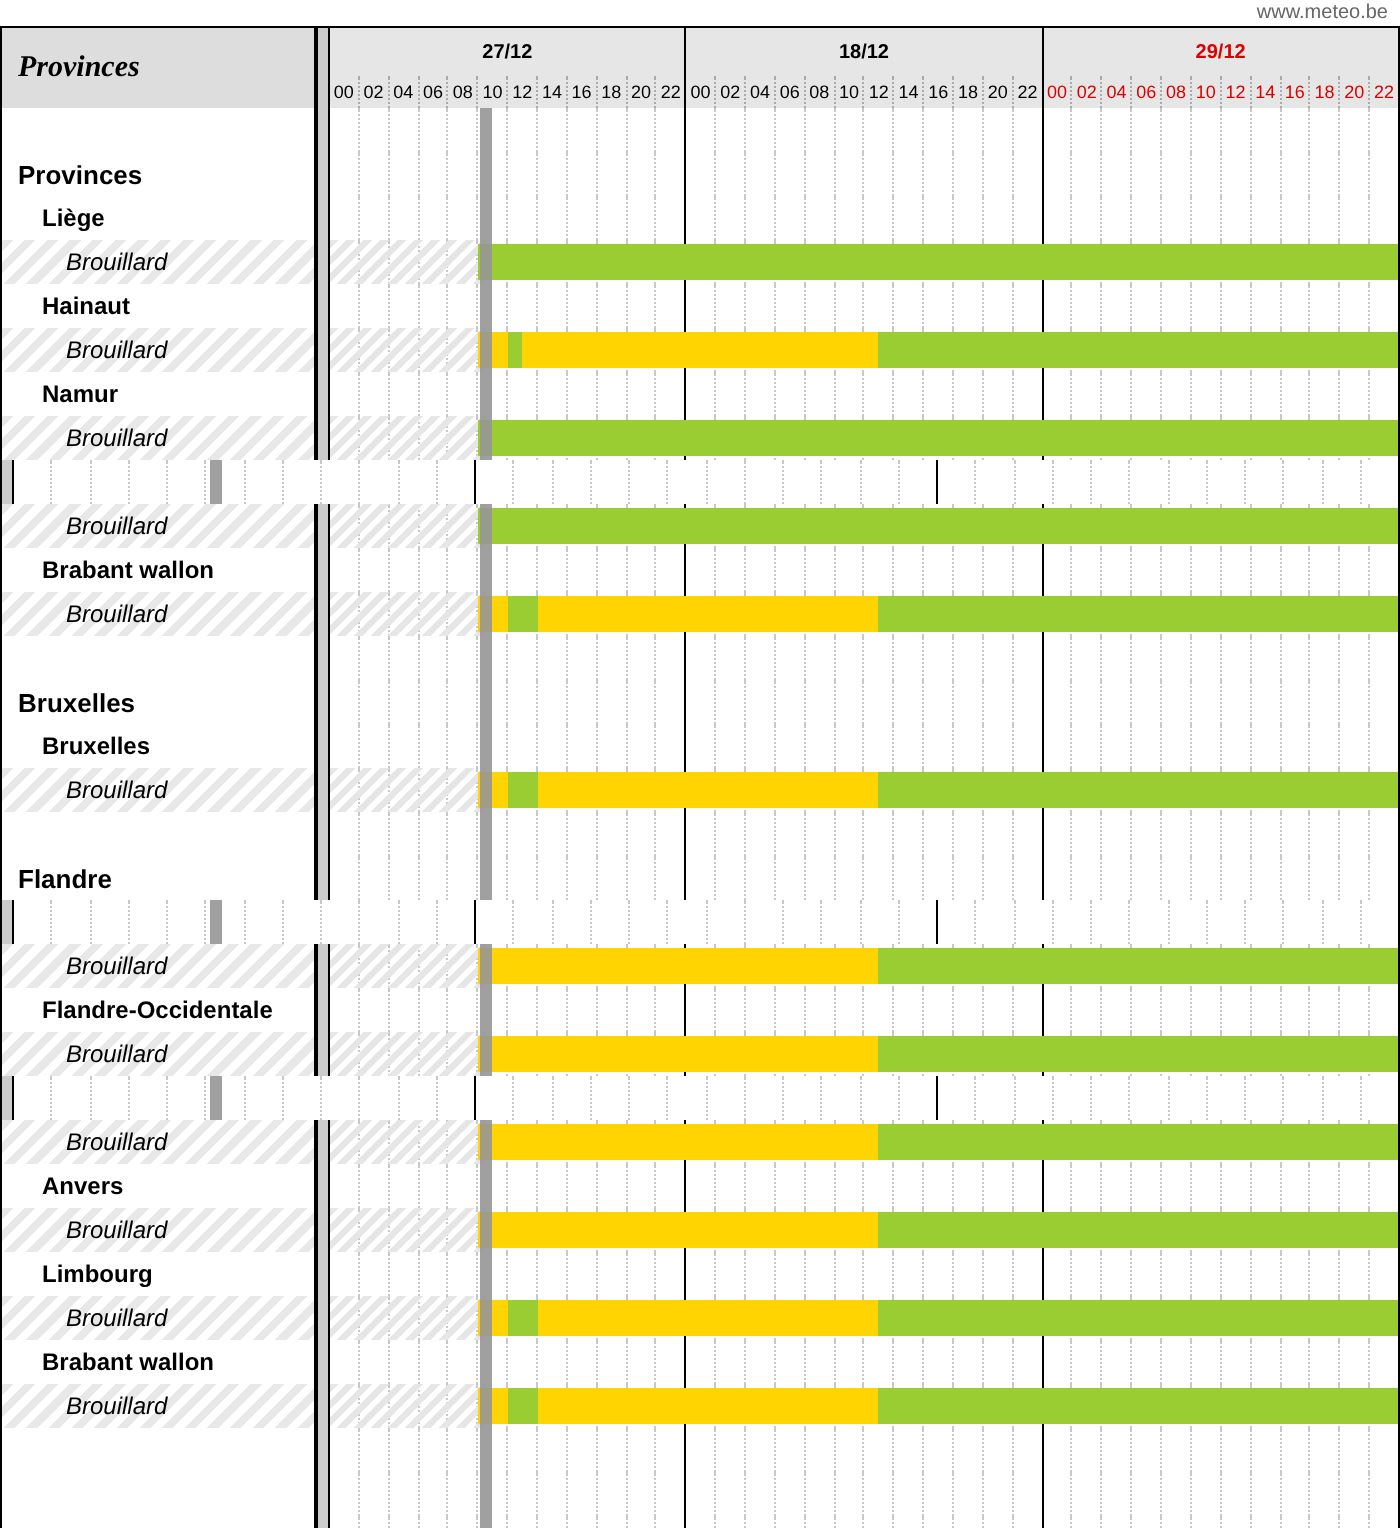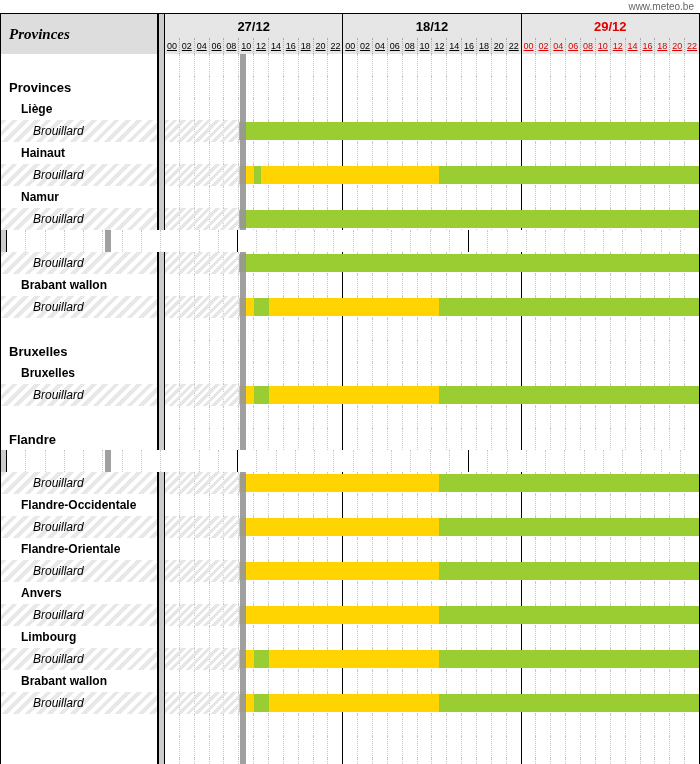--- a/index.html
+++ b/index.html
@@ -27,30 +27,30 @@
   
   .hdrProv {
     font-family:"Comic Sans MS",cursive; font-weight:bold; font-style:italic;
     background:#ddd; text-align:center; font-size:15px;
     height:40px; line-height:40px;
   }
   .hdrGap { background:#ccc;border-right:1px solid #000; height:40px;}
   .hdrDates { display:flex; flex-direction:column; height:40px; }
   .dateRow { display:flex; height:24px; }
   .dateCell {
-    flex:1; text-align:left; font-weight:bold; font-size:13px;
+    flex:1; text-align:left; font-weight:bold; font-size:10px;
     border-right:1px solid #000; background:#e6e6e6;
     display:flex; align-items:center; justify-content:center;
   }
   .dateCell:last-child{border-right:none;}
   .dateRed { color:#d00; }
   .hourRow { display:flex; height:16px; }
   .hourCell {
     flex:1; text-align:right; font-size:9px; background:#e6e6e6;
-    border-right:1px dotted #aaa; display:flex;align-items:center;justify-content:center;text-decoration:underline;
+    border-right:1px dotted #aaa; display:flex;align-items:center;justify-content:center;
   }
   .dayEdge { border-right:1px solid #000 !important; }
   .hourCell:last-child{border-right:none;}
   
   .tl {
     position:relative; height:100%; width:100%;
   }
   .glines { position:absolute; inset:0; display:flex; }
   .gcell { flex:1; border-right:1px dotted #c8c8c8; }
   .gcell.boldR { border-right:1px solid #000; }
@@ -1225,23 +1225,20 @@
               <div class="gcell"></div>
             </div>
             <div style="position: absolute; top: 0px; bottom: 0px; left: 0px; width: 14.5833%; background: repeating-linear-gradient(135deg, rgb(230, 230, 230) 0px, rgb(230, 230, 230) 3px, transparent 3px, transparent 6px);"></div>
             <div class="bar yellow" style="left: 13.8889%; width: 37.5%;"></div>
             <div class="bar green" style="left: 51.3889%; width: 48.6111%;"></div>
             <div class="nowbar" style="left: calc(14.5833% - 3px);"></div>
           </div>
         </div>
       </div>
       <div class="row dataRow">
-        <div class="labelcol labelGrid">
-          <span class="province">Flandre-Orientale</span>
-        </div>
         <div class="gapcol"></div>
         <div class="timecol">
           <div class="tl">
             <div class="glines">
               <div class="gcell"></div>
               <div class="gcell"></div>
               <div class="gcell"></div>
               <div class="gcell"></div>
               <div class="gcell"></div>
               <div class="gcell"></div>

